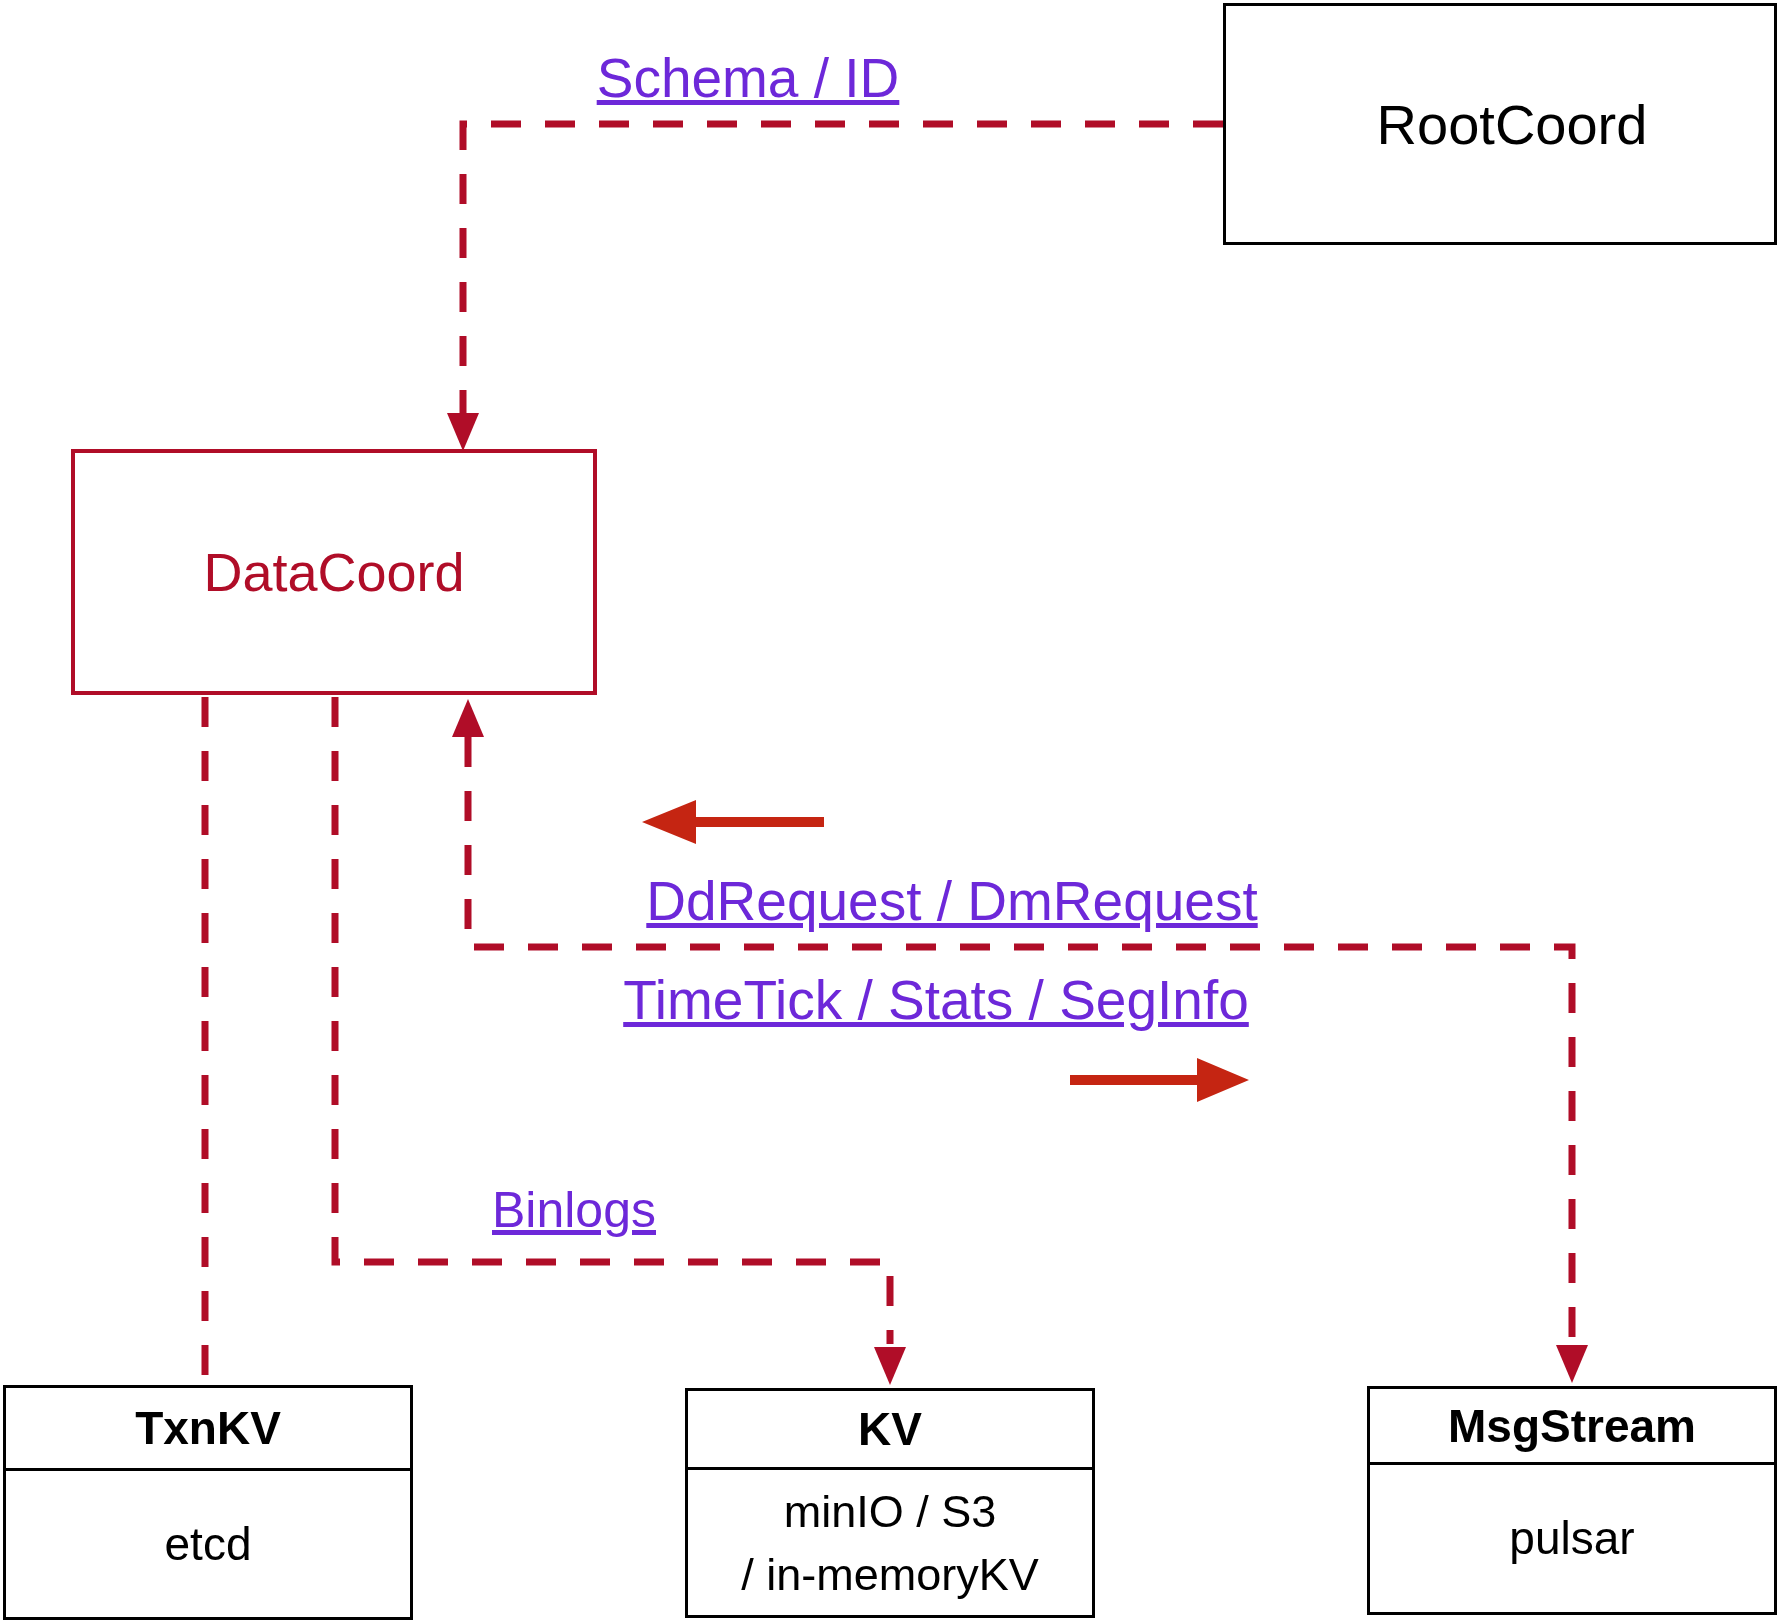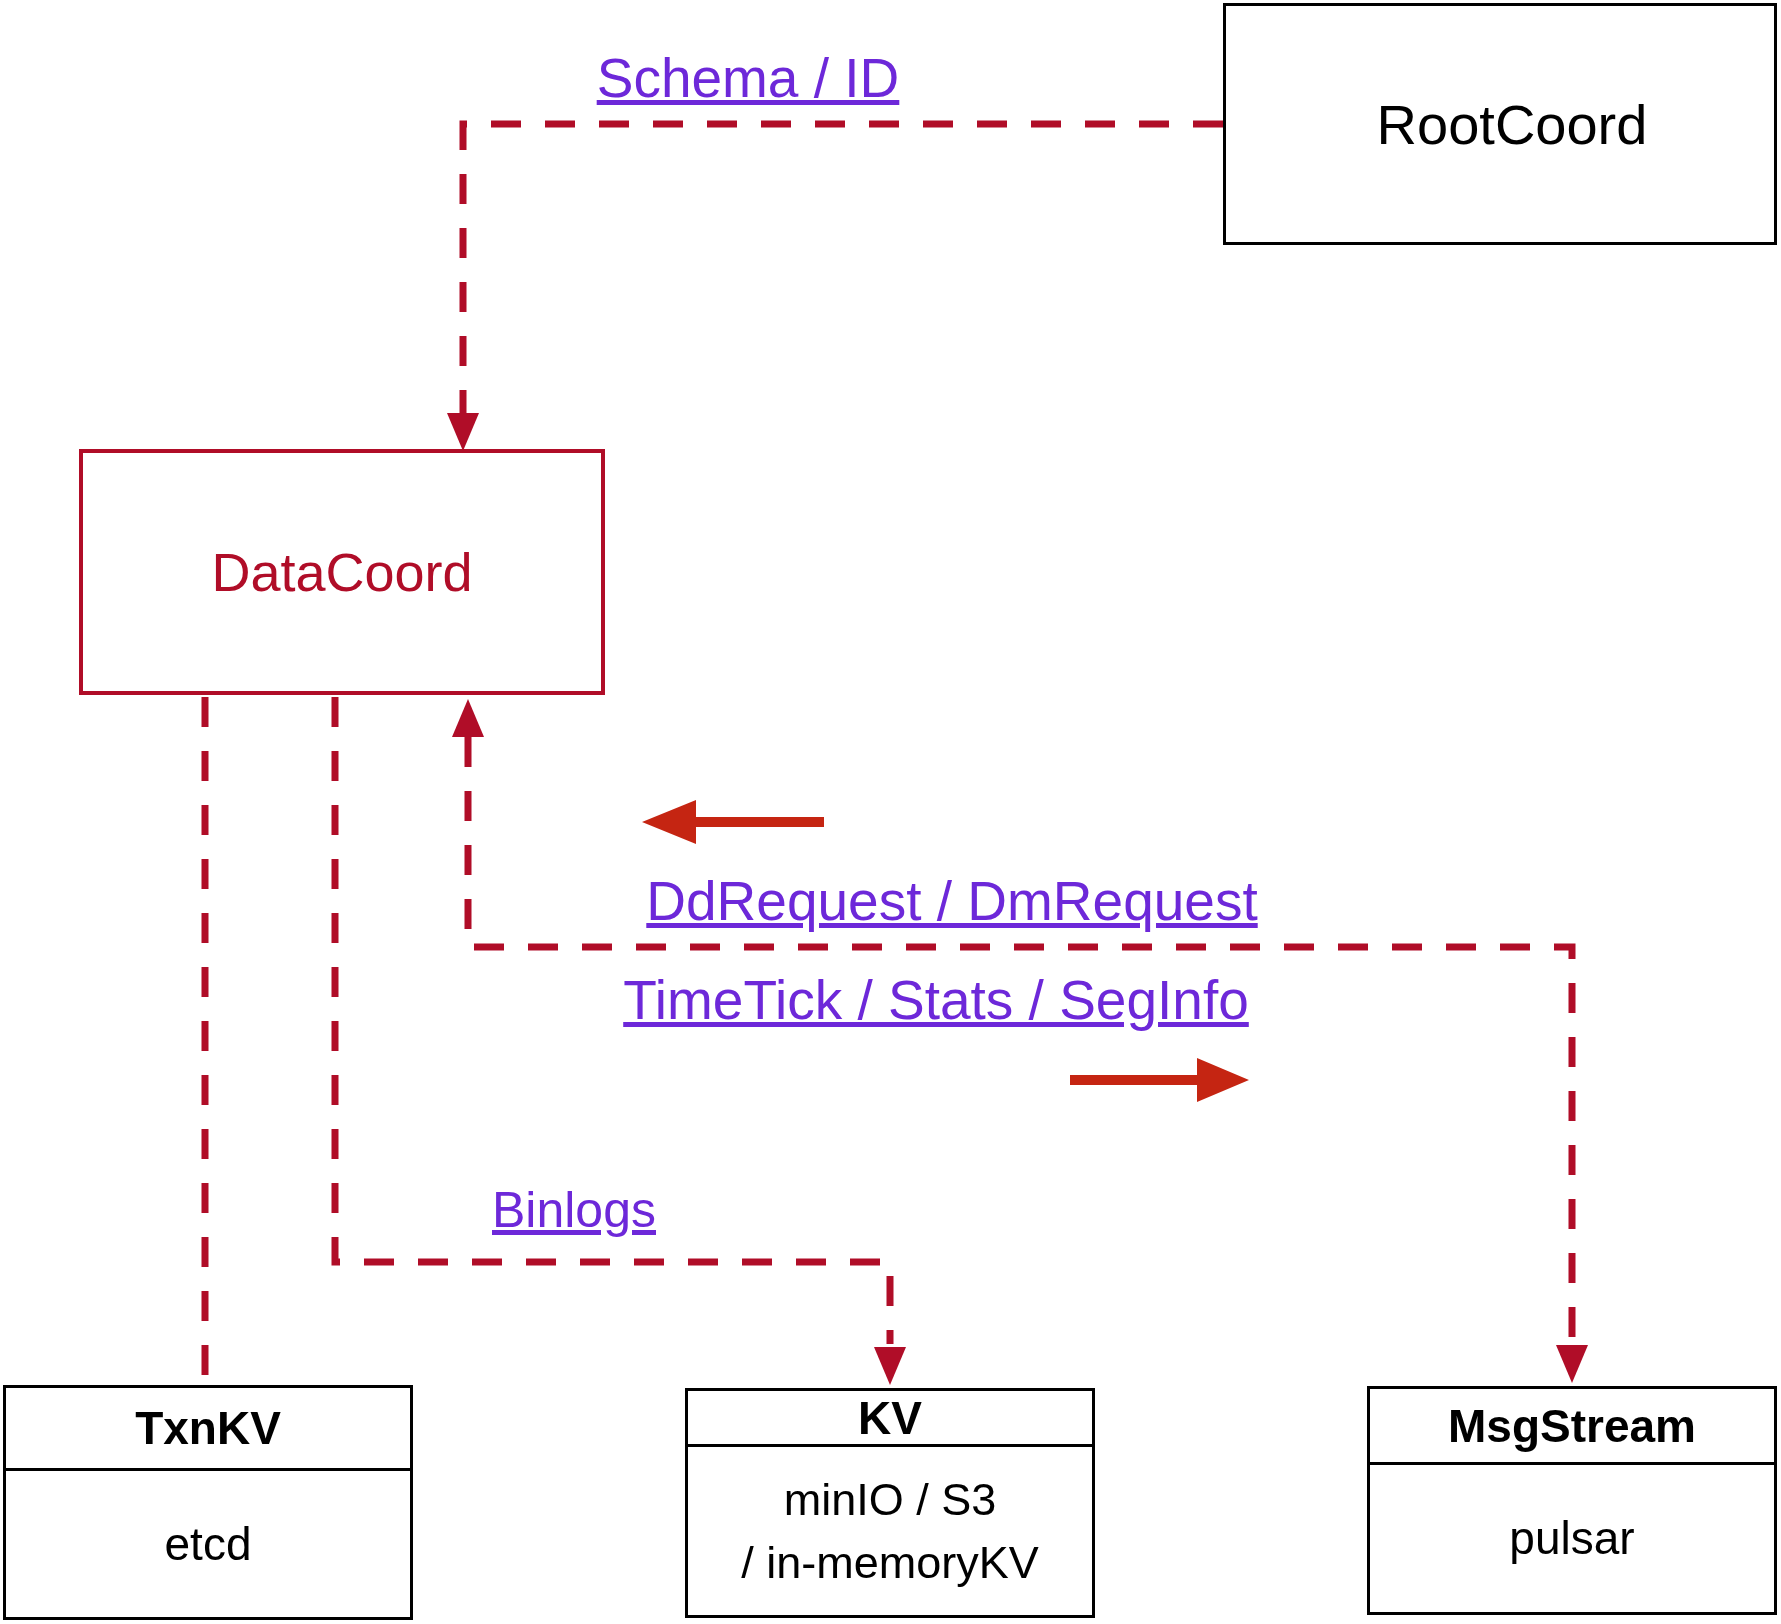--- a/index.html
+++ b/index.html
@@ -33,21 +33,20 @@
     border: 3px solid #000000;
     color: #000000;
     font-size: 56px;
   }
   #node-rootcoord { left: 1223px; top: 3px; width: 554px; height: 242px; padding-left: 24px; }
   #node-datacoord {
     left: 71px; top: 449px; width: 526px; height: 246px;
     border: 4px solid #b00d28;
     color: #b00d28;
     font-size: 54px;
-    margin-left: 8px;
   }
   .record {
     position: absolute;
     box-sizing: border-box;
     border: 3px solid #000000;
     background: #ffffff;
     color: #000000;
     display: flex;
     flex-direction: column;
   }
@@ -57,21 +56,21 @@
   .record-header {
     box-sizing: border-box;
     border-bottom: 3px solid #000000;
     display: flex;
     align-items: center;
     justify-content: center;
     font-weight: bold;
     font-size: 46px;
   }
   #node-txnkv .record-header     { height: 83px; }
-  #node-kv .record-header        { height: 56px; }
+  #node-kv .record-header        { height: 79px; }
   #node-msgstream .record-header { height: 76px; }
   .record-body {
     flex: 1;
     display: flex;
     flex-direction: column;
     align-items: center;
     justify-content: center;
     font-size: 46px;
     line-height: 63px;
     text-align: center;

